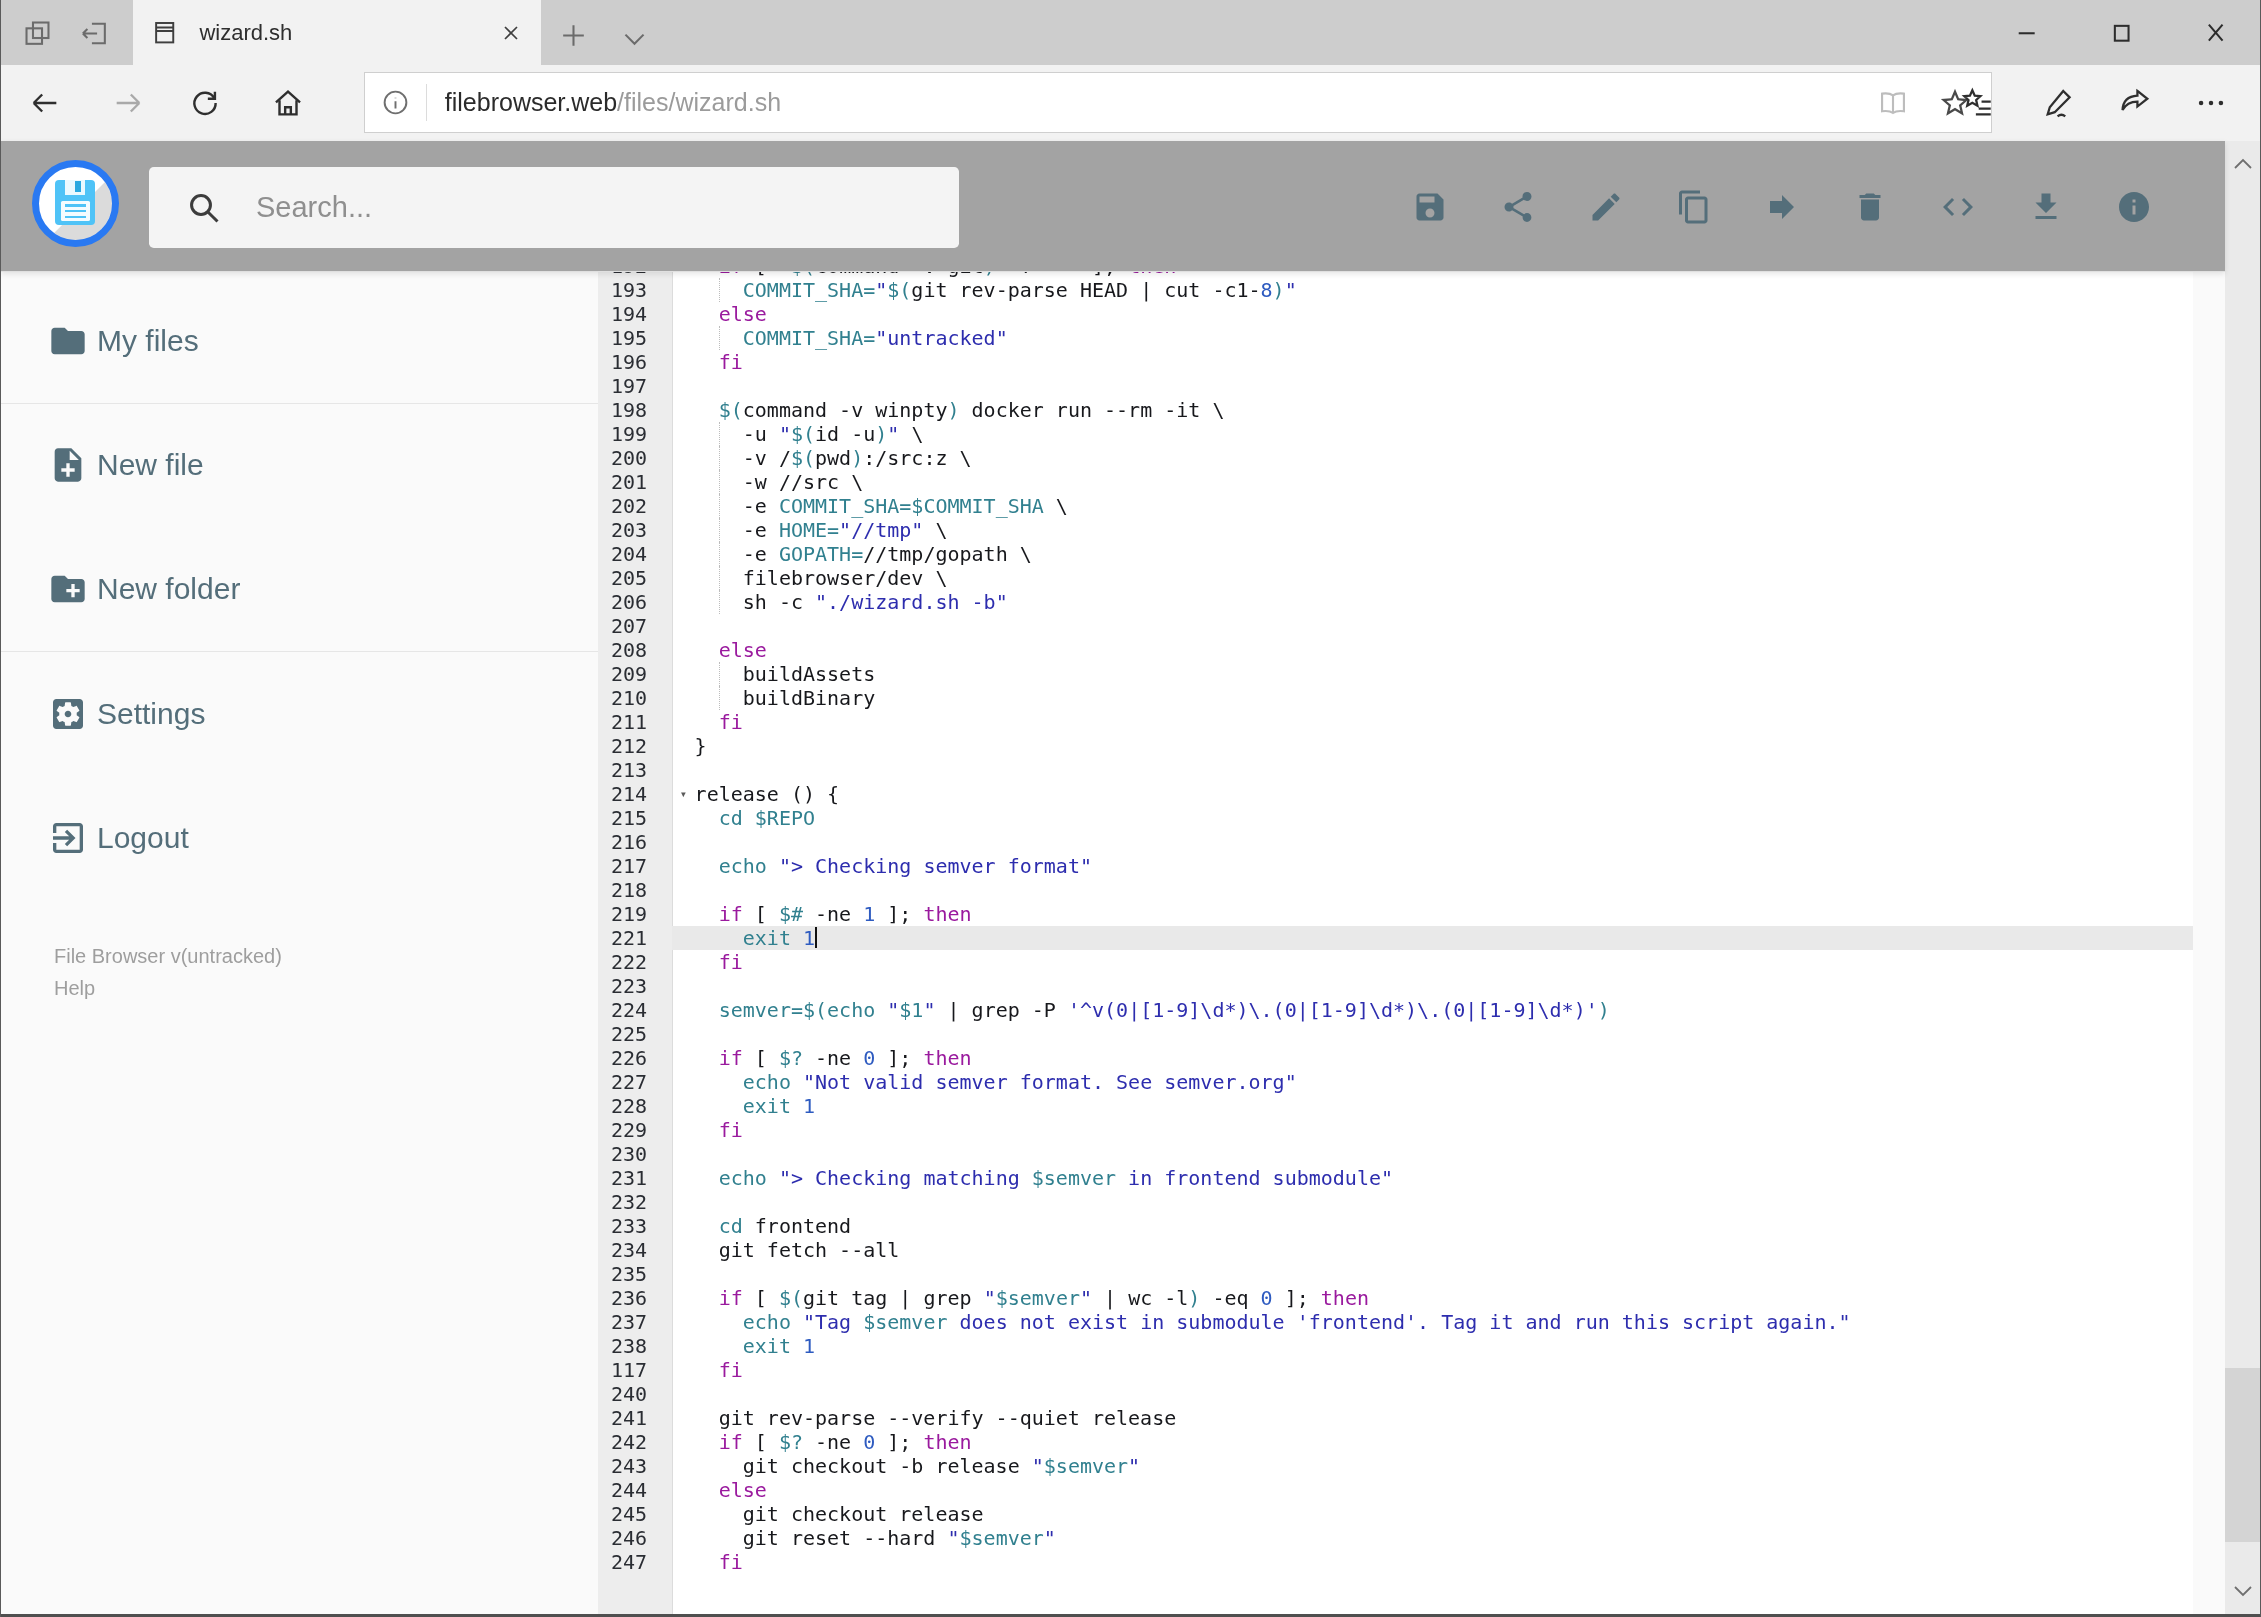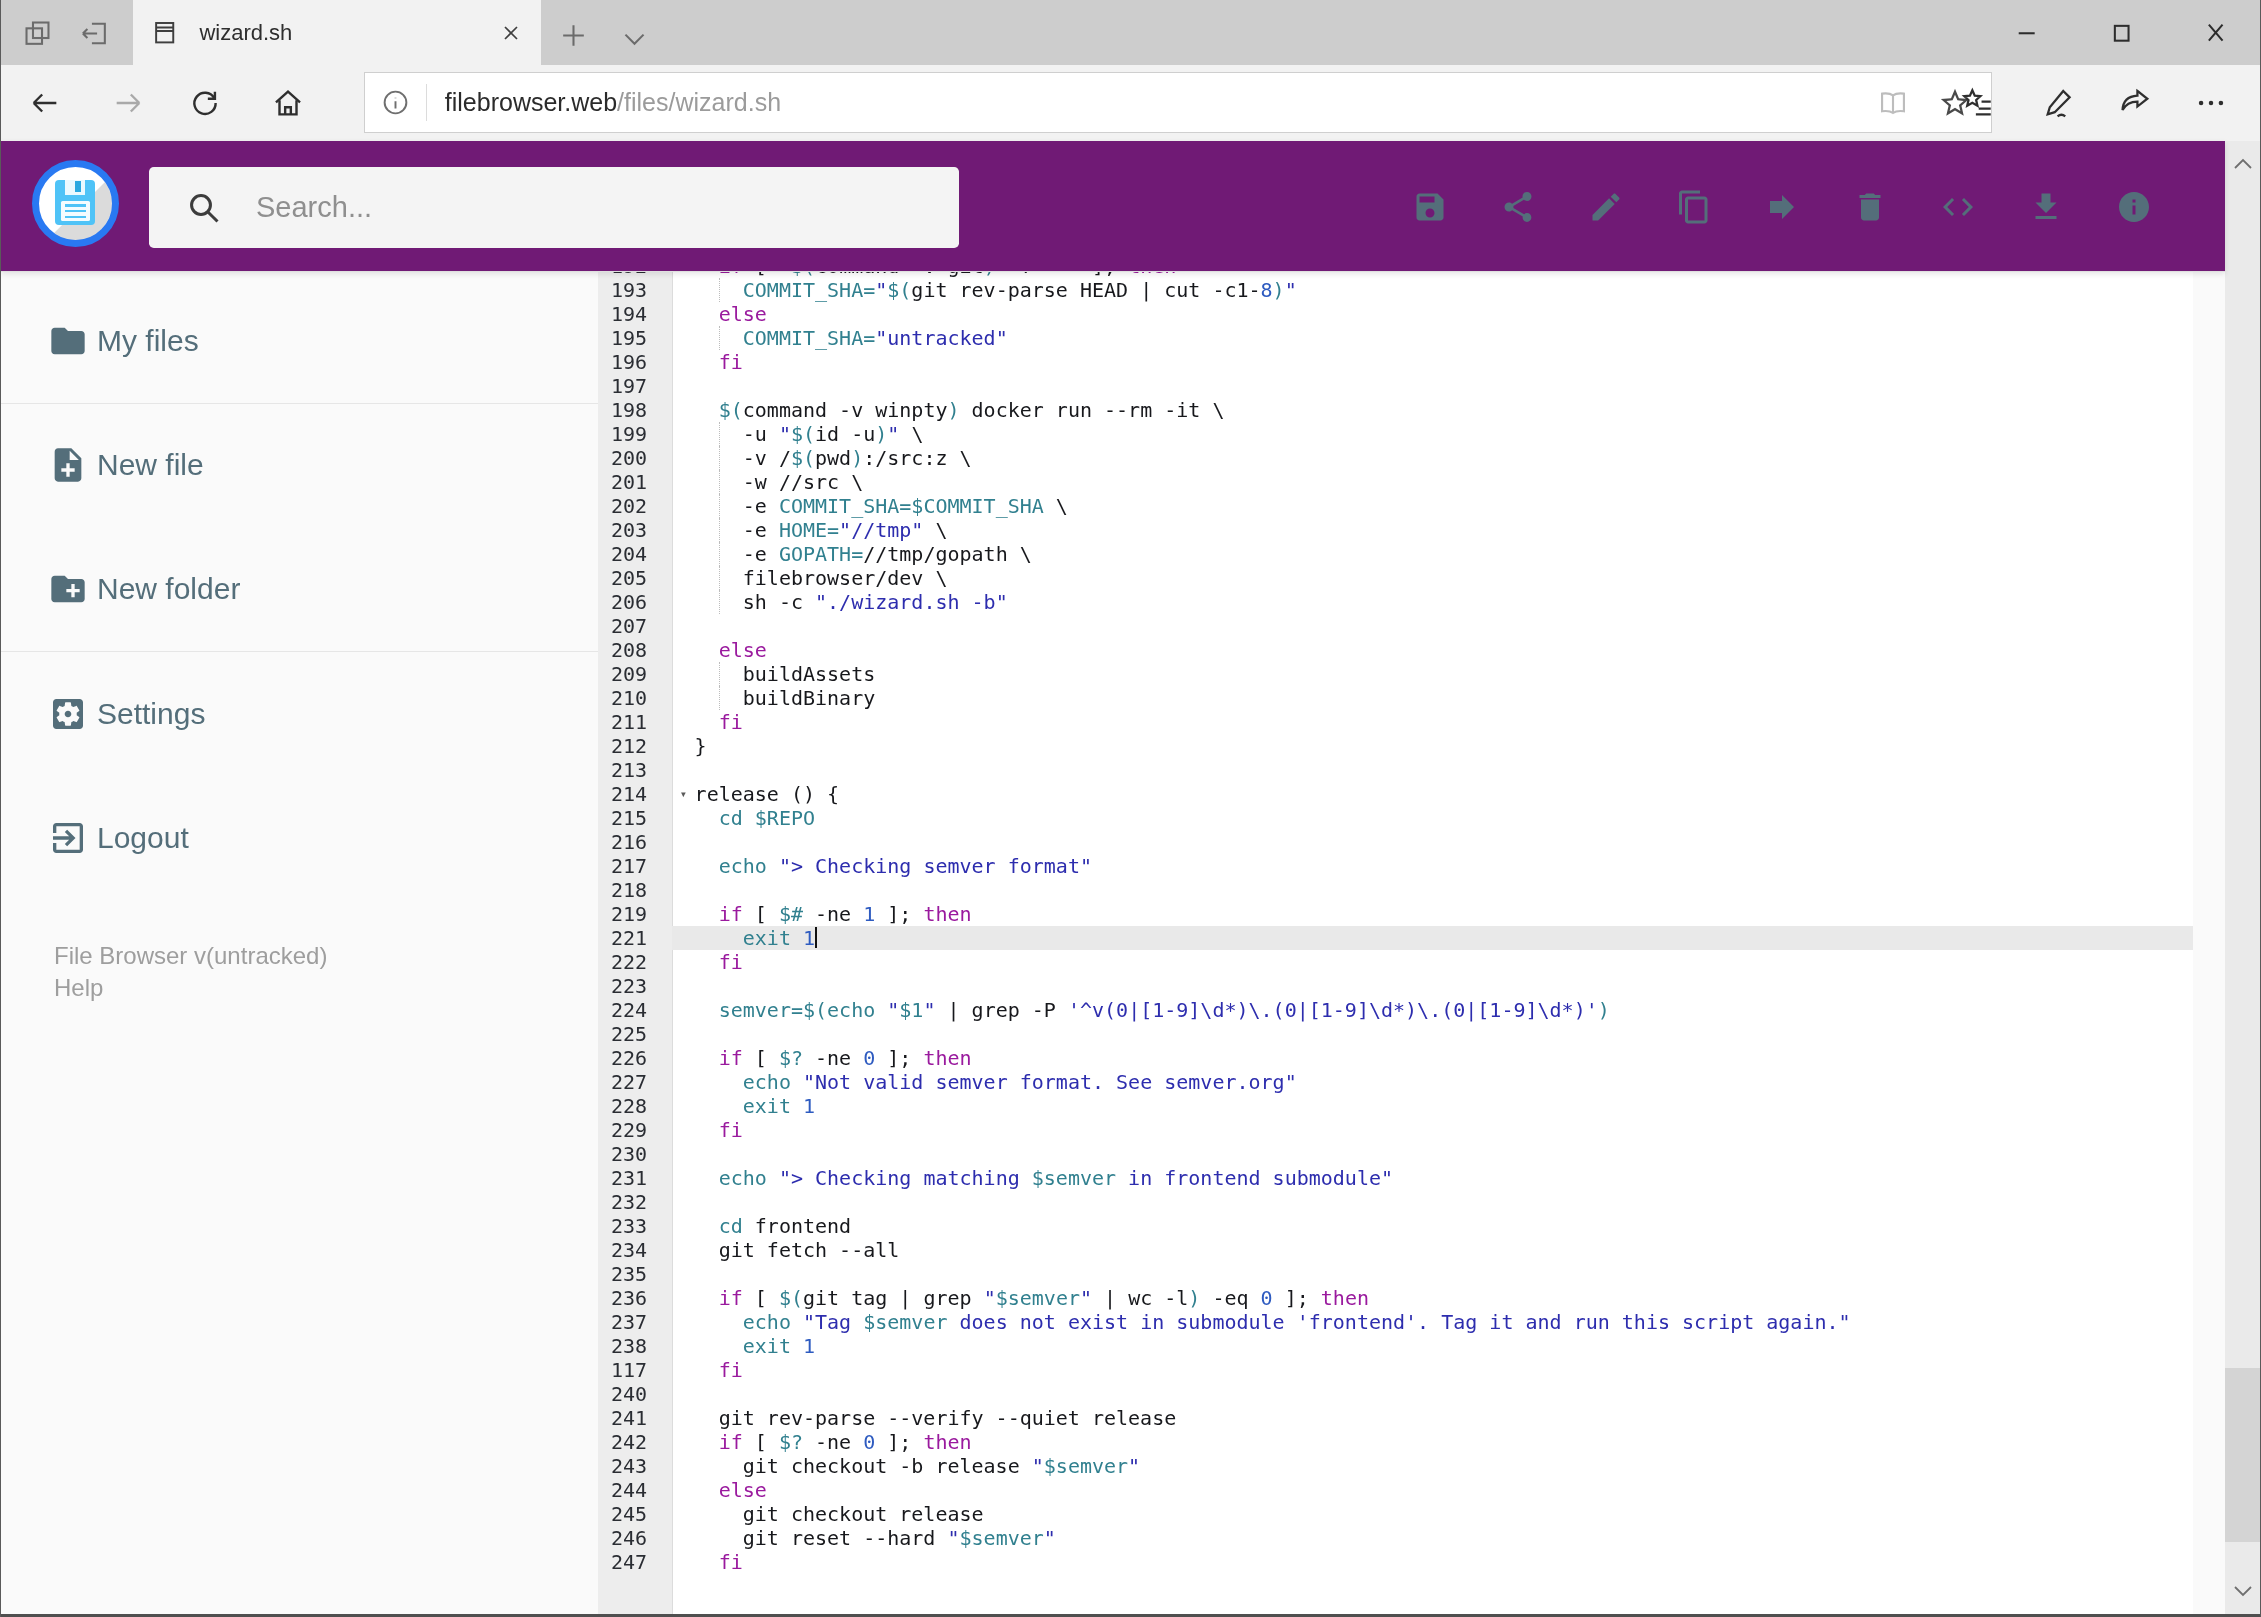--- a/index.html
+++ b/index.html
@@ -28,21 +28,21 @@
           border:0.8px solid #cfcfcf;box-sizing:border-box;display:flex;align-items:center;}
   #url-info{width:29px;height:29px;color:#6f6f6f;margin-left:16px;}
   #url-sep{width:0.8px;height:37px;background:#dcdcdc;margin:0 18px 0 16px;}
   #url-text{font-size:25px;white-space:nowrap;}
   #url-host{color:#2b2b2b;} #url-path{color:#9b9b9b;}
   #url-right{margin-left:auto;display:flex;align-items:center;gap:29px;margin-right:19.4px;}
   #reading-icon{width:32px;height:32px;color:#bdbdbd;}
   #fav-star-icon{width:34px;height:34px;color:#4a4a4a;cursor:pointer;}
 
   
-  #appheader{left:0;top:141px;width:2224px;height:131px;background:#701a75;
+  #appheader{left:0;top:141px;width:2224px;height:131px;background:#a3a3a3;
              border-bottom:0.8px solid #e0e0e0;box-shadow:0 2.4px 5.7px rgba(0,0,0,.10);box-sizing:border-box;z-index:3;}
   #logo{position:absolute;left:31px;top:18.6px;width:87px;height:87px;border-radius:50%;
         border:7.3px solid var(--accent);background:#fff;box-sizing:border-box;overflow:hidden;cursor:pointer;}
   #logo-shadow{position:absolute;left:24px;top:31px;width:89px;height:89px;background:rgba(0,0,0,.14);transform:rotate(45deg);}
   #floppy{position:absolute;left:16px;top:13px;width:40px;height:45px;background:var(--logocyan);border-radius:4px;}
   #floppy-shutter{position:absolute;left:9.7px;top:0;width:20px;height:15.3px;background:#eaf9ff;}
   #floppy-slot{position:absolute;right:4px;top:1.6px;width:5.7px;height:10.5px;background:#29a8e0;}
   #floppy-label{position:absolute;left:5.7px;bottom:4px;width:29px;height:19.4px;background:#f4fcff;border-radius:1.6px;}
   .floppy-line{height:2.4px;background:#4fc3f7;margin:3.2px 4px 0 4px;}
   #searchbox{position:absolute;left:148px;top:26px;width:810px;height:81px;background:#f4f4f4;
@@ -52,21 +52,21 @@
   #header-tools{position:absolute;right:73px;top:48px;display:flex;gap:52px;}
   .tool-icon{width:36px;height:36px;color:var(--slate);cursor:pointer;}
 
   
   #content-bg{left:0;top:272px;width:2224px;bottom:3.2px;background:#fafafa;}
   #sidebar{left:0;top:272px;width:597px;bottom:3.2px;}
   .side-item{height:124px;display:flex;align-items:center;cursor:pointer;}
   .side-item svg{width:40px;height:40px;color:var(--slate);margin-left:47px;flex:none;}
   .side-label{font-size:30px;color:var(--slate);margin-left:9px;}
   .side-div{height:0.8px;background:#e6e6e6;margin:0;}
-  #side-footer{position:absolute;left:53px;top:668px;font-size:24px;color:#9e9e9e;line-height:32px;}
+  #side-footer{position:absolute;left:53px;top:668px;font-size:20px;color:#9e9e9e;line-height:32px;}
 
   
   #editor{left:597px;top:272px;width:1595px;bottom:3.2px;background:#fff;overflow:hidden;
           font-family:"DejaVu Sans Mono",monospace;font-size:20px;line-height:24px;}
   #gutter-bg{position:absolute;left:0;top:0;bottom:0;width:74px;background:#ededed;border-right:0.8px solid #dcdcdc;}
   #cm-rows{position:relative;margin-top:-18px;}
   .cm-row{display:flex;height:24px;white-space:pre;}
   .cm-num{width:74px;flex:none;text-align:right;padding-right:25px;box-sizing:border-box;color:#2a2d33;position:relative;}
   .cm-fold{width:22.6px;flex:none;font-size:12px;color:#5a5a5a;text-align:center;line-height:24px;}
   .cm-line{flex:1;position:relative;}

